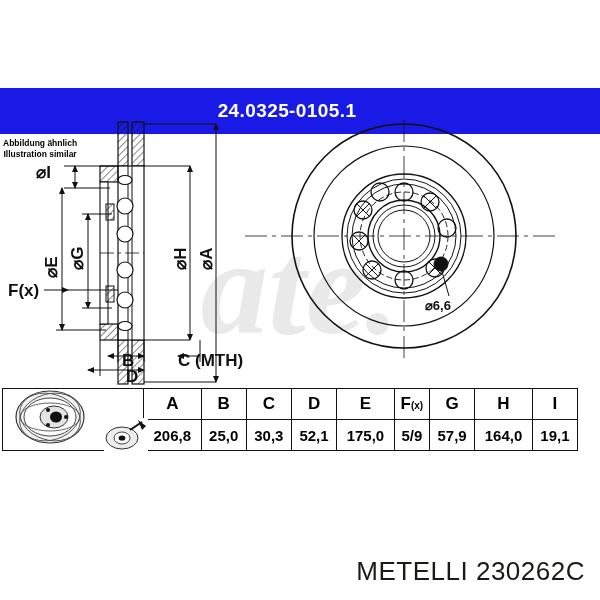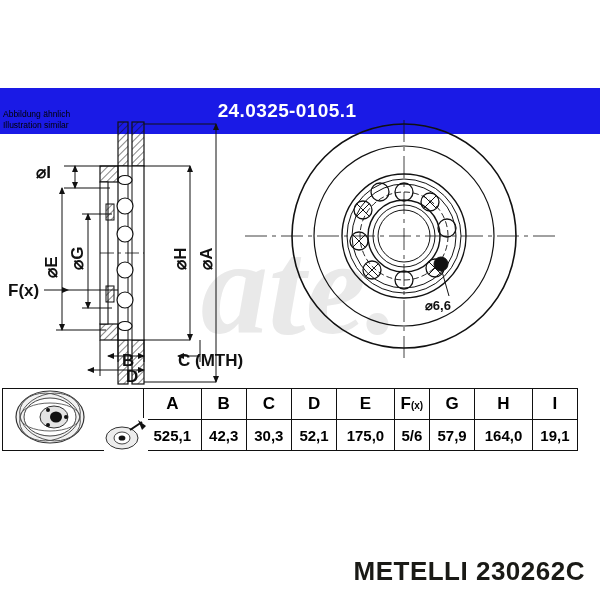--- a/index.html
+++ b/index.html
@@ -9,39 +9,39 @@
 
   
   .hdr-bar{position:absolute;left:0;top:88px;width:600px;height:46px;
            background:#1a1ae6;display:flex;align-items:center;
            justify-content:center;}
   .hdr-bar .num{color:#fff;font-weight:bold;font-size:19px;
                 letter-spacing:.4px;white-space:pre;}
   .hdr-gap{width:26px;display:inline-block;}
 
   
-  .caption{position:absolute;left:3px;top:109px;font-size:8.5px;
-           font-weight:normal;line-height:10.5px;}
+  .caption{position:absolute;left:3px;top:138px;font-size:8.5px;
+           font-weight:bold;line-height:10.5px;text-align:center;}
 
   
   #draw{position:absolute;left:0;top:118px;}
 
   
   .tbl{position:absolute;left:2px;top:388px;width:576px;
        border-collapse:collapse;}
   .tbl td{border:1.6px solid #111;text-align:center;font-weight:bold;
           font-size:15px;height:24px;padding:0;background:#fff;}
   .tbl td.thumbcell{border:1.6px solid #111;padding:0;background:#fff;}
   .tbl tr.hdr td{font-size:17px;}
   .tbl td.fx{font-size:14px;}
   .fxsub{font-size:10px;}
 
   
   .brand{position:absolute;right:15px;top:556px;font-size:26px;
-         letter-spacing:.5px;font-weight:bold;color:#1a1a16;}
+         letter-spacing:.5px;font-weight:normal;color:#1a1a16;}
 </style>
 </head>
 <body>
 
 <div id="page">
 
   <div class="hdr-bar">
     <span class="num">24.0325-0105.1</span>
     <span class="hdr-gap"></span>
   </div>
@@ -210,26 +210,26 @@
       <td>B</td>
       <td>C</td>
       <td>D</td>
       <td>E</td>
       <td class="fx"><span>F</span><span class="fxsub">(x)</span></td>
       <td>G</td>
       <td>H</td>
       <td>I</td>
     </tr>
     <tr>
-      <td>525,1</td>
-      <td>42,3</td>
+      <td>206,8</td>
+      <td>25,0</td>
       <td>30,3</td>
       <td>52,1</td>
       <td>175,0</td>
-      <td>5/6</td>
+      <td>5/9</td>
       <td>57,9</td>
       <td>164,0</td>
       <td>19,1</td>
     </tr>
   </tbody>
     </table>
 
   <svg style="position:absolute;left:104px;top:418px" width="44" height="34" viewBox="0 0 44 34">
     <rect x="0" y="0" width="44" height="34" fill="#fff"></rect>
     <ellipse cx="18" cy="20" rx="16" ry="11" fill="#ededed" stroke="#333" stroke-width="1"></ellipse>

